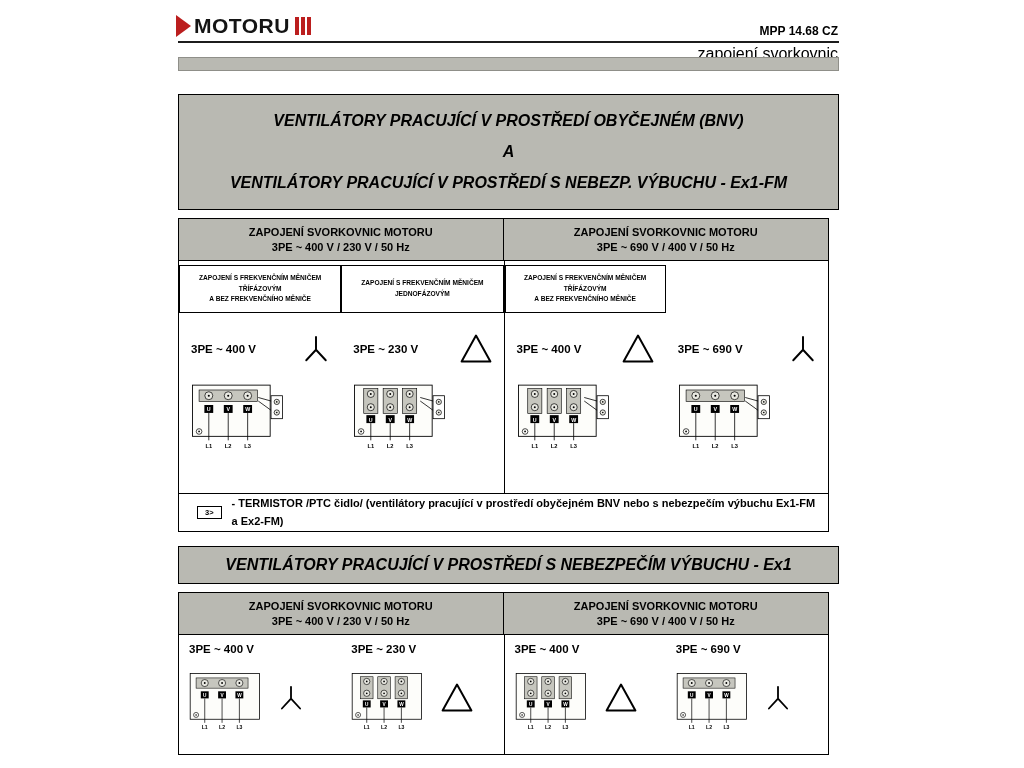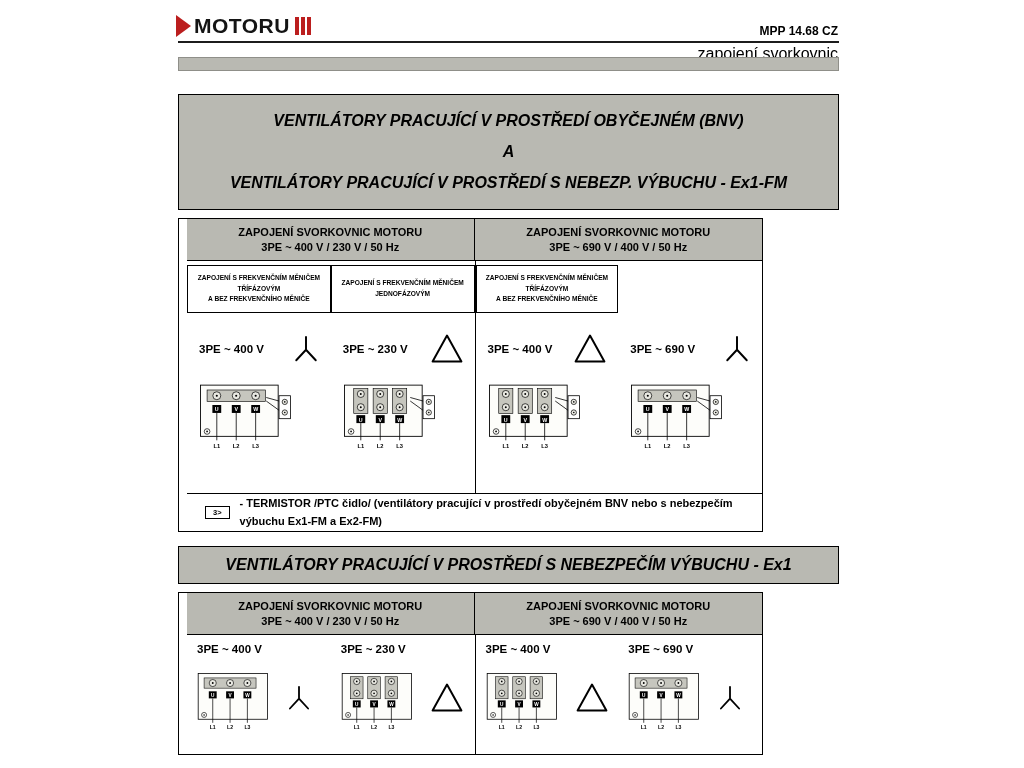--- a/index.html
+++ b/index.html
@@ -19,21 +19,21 @@
   .gray-bar { position:absolute; left:178px; top:57px; width:661px; height:14px; background:#b9b9b2; border:1px solid #8f8f89; }
 
   
   .title-box { position:absolute; left:178px; width:661px; background:#b9b9b2; border:1px solid #000;
                display:flex; flex-direction:column; align-items:center; justify-content:center;
                font-weight:bold; font-style:italic; font-size:16px; text-align:center; }
   .bnv-title { top:94px; height:116px; gap:13px; }
   .ex1-title { top:546px; height:38px; }
 
   
-  .panel { position:absolute; left:178px; width:585px; border:1px solid #000; background:#fff; display:flex; flex-direction:column;padding-left:8px; }
+  .panel { position:absolute; left:178px; width:651px; border:1px solid #000; background:#fff; display:flex; flex-direction:column; }
   .bnv-panel { top:218px; height:314px; }
   .ex1-panel { top:592px; height:163px; }
   .panel-headers { flex:none; display:flex; height:42px; border-bottom:1px solid #000; }
   .phead { width:50%; background:#b9b9b2; display:flex; flex-direction:column; align-items:center; justify-content:center; gap:3px; font-weight:bold; font-size:11px; text-align:center; }
   .phead-left { border-right:1px solid #000; }
   .panel-body { flex:1; display:flex; }
   .pcol { width:25%; position:relative; overflow:hidden; }
   .pcol-divide { border-left:1px solid #000; }
 
   .subbox { margin-top:4px; border:1px solid #000; height:48px; display:flex; flex-direction:column; align-items:center; justify-content:center; gap:4px; font-size:6.6px; font-weight:bold; text-align:center; padding:2px 3px; line-height:1; }

